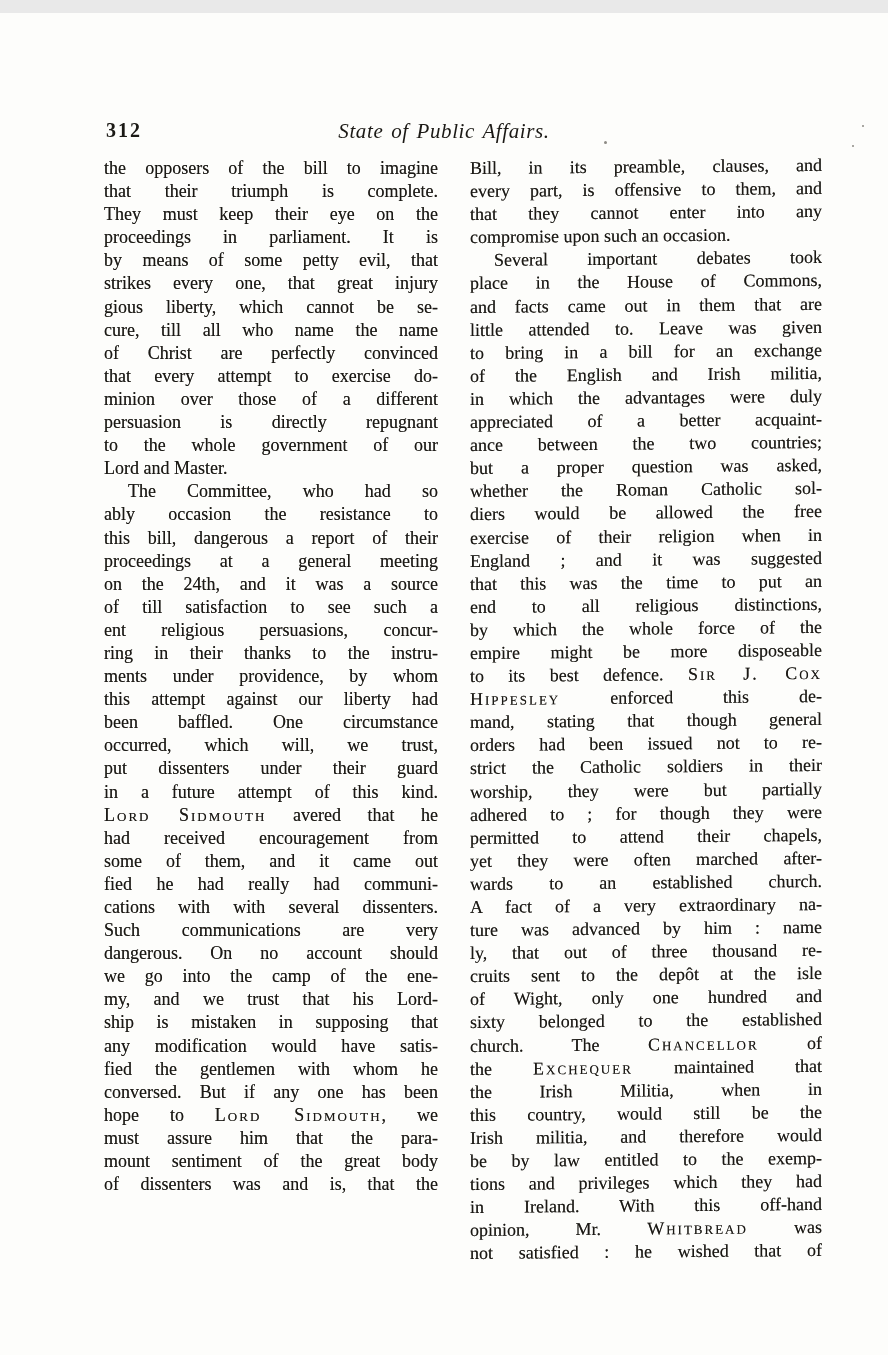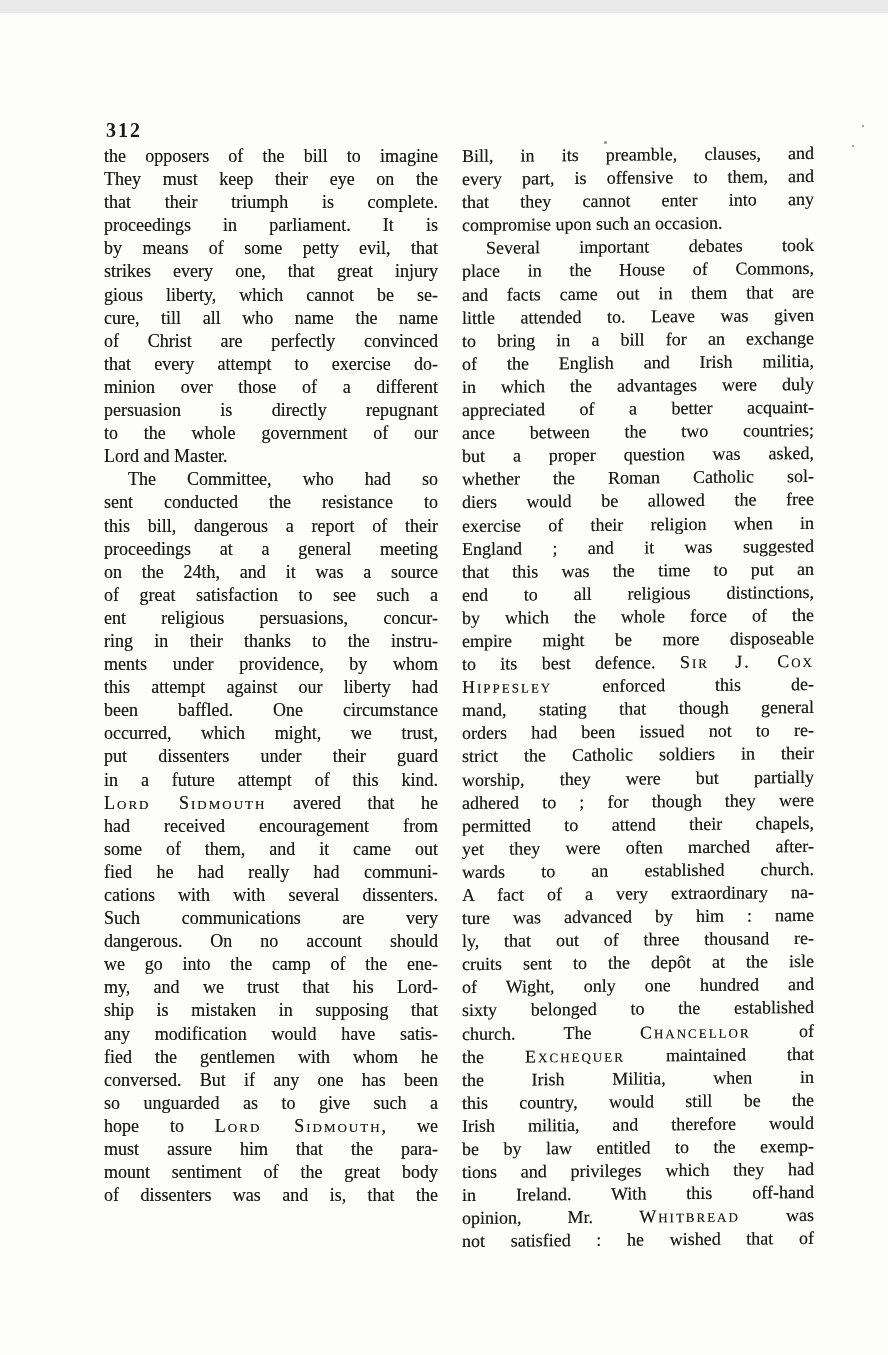--- a/index.html
+++ b/index.html
@@ -23,23 +23,23 @@
   .running-title{
     position:absolute;left:0;right:0;top:0;
     text-align:center;
     font-style:italic;
     font-size:21px;
     letter-spacing:0.6px;
     word-spacing:2px;
   }
   .columns{
     position:absolute;
-    top:132px;left:104px;
+    top:144px;left:104px;
     display:flex;
-    gap:24px;
+    gap:32px;
   }
   .col{
     width:334px;
     font-size:18px;
     line-height:23.1px;
     text-shadow:0 0 0.45px rgba(20,18,14,0.6);
   }
   .col.right-col{
     width:352px;
     transform:skewY(-0.5deg);
@@ -72,66 +72,66 @@
   .speck.s2{left:852px;top:132px;width:2px;height:2px;}
   .speck.s3{left:862px;top:112px;width:2px;height:2px;}
 </style>
 </head>
 <body>
 
 <div class="page">
 
   <header class="page-header">
     <span class="page-number">312</span>
+    <span class="running-title">State of Public Affairs.</span>
   </header>
 
   <main class="columns">
     <section class="col left-col" id="col-left">
         <div class="line">the opposers of the bill to imagine</div>
+        <div class="line">that their triumph is complete.</div>
         <div class="line">They must keep their eye on the</div>
-        <div class="line">that their triumph is complete.</div>
         <div class="line">proceedings in parliament.  It is</div>
         <div class="line">by means of some petty evil, that</div>
         <div class="line">strikes every one, that great injury</div>
         <div class="line">gious liberty, which cannot be se-</div>
         <div class="line">cure, till all who name the name</div>
         <div class="line">of Christ are perfectly convinced</div>
         <div class="line">that every attempt to exercise do-</div>
         <div class="line">minion over those of a different</div>
         <div class="line">persuasion is directly repugnant</div>
         <div class="line">to the whole government of our</div>
         <div class="line endline">Lord and Master.</div>
         <div class="line indent">The Committee, who had so</div>
-        <div class="line">sent conducted the resistance to</div>
+        <div class="line">ably occasion the resistance to</div>
         <div class="line">this bill, dangerous a report of their</div>
         <div class="line">proceedings at a general meeting</div>
         <div class="line">on the 24th, and it was a source</div>
-        <div class="line">of great satisfaction to see such a</div>
+        <div class="line">of till satisfaction to see such a</div>
         <div class="line">ent religious persuasions, concur-</div>
         <div class="line">ring in their thanks to the instru-</div>
         <div class="line">ments under providence, by whom</div>
         <div class="line">this attempt against our liberty had</div>
         <div class="line">been baffled.  One circumstance</div>
-        <div class="line">occurred, which might, we trust,</div>
+        <div class="line">occurred, which will, we trust,</div>
         <div class="line">put dissenters under their guard</div>
         <div class="line">in a future attempt of this kind.</div>
         <div class="line"><span class="sc">Lord Sidmouth</span> avered that he</div>
         <div class="line">had received encouragement from</div>
         <div class="line">some of them, and it came out</div>
         <div class="line">fied he had really had communi-</div>
         <div class="line">cations with with several dissenters.</div>
         <div class="line">Such communications are very</div>
         <div class="line">dangerous. On no account should</div>
         <div class="line">we go into the camp of the ene-</div>
         <div class="line">my, and we trust that his Lord-</div>
         <div class="line">ship is mistaken in supposing that</div>
         <div class="line">any modification would have satis-</div>
         <div class="line">fied the gentlemen with whom he</div>
         <div class="line">conversed. But if any one has been</div>
-        <div class="line">so unguarded as to give such a</div>
         <div class="line">hope to <span class="sc">Lord Sidmouth</span>, we</div>
         <div class="line">must assure him that the para-</div>
         <div class="line">mount sentiment of the great body</div>
         <div class="line">of dissenters was and is, that the</div>
       </section>
     <section class="col right-col" id="col-right">
         <div class="line">Bill, in its preamble, clauses, and</div>
         <div class="line">every part, is offensive to them, and</div>
         <div class="line">that they cannot enter into any</div>
         <div class="line endline">compromise upon such an occasion.</div>

